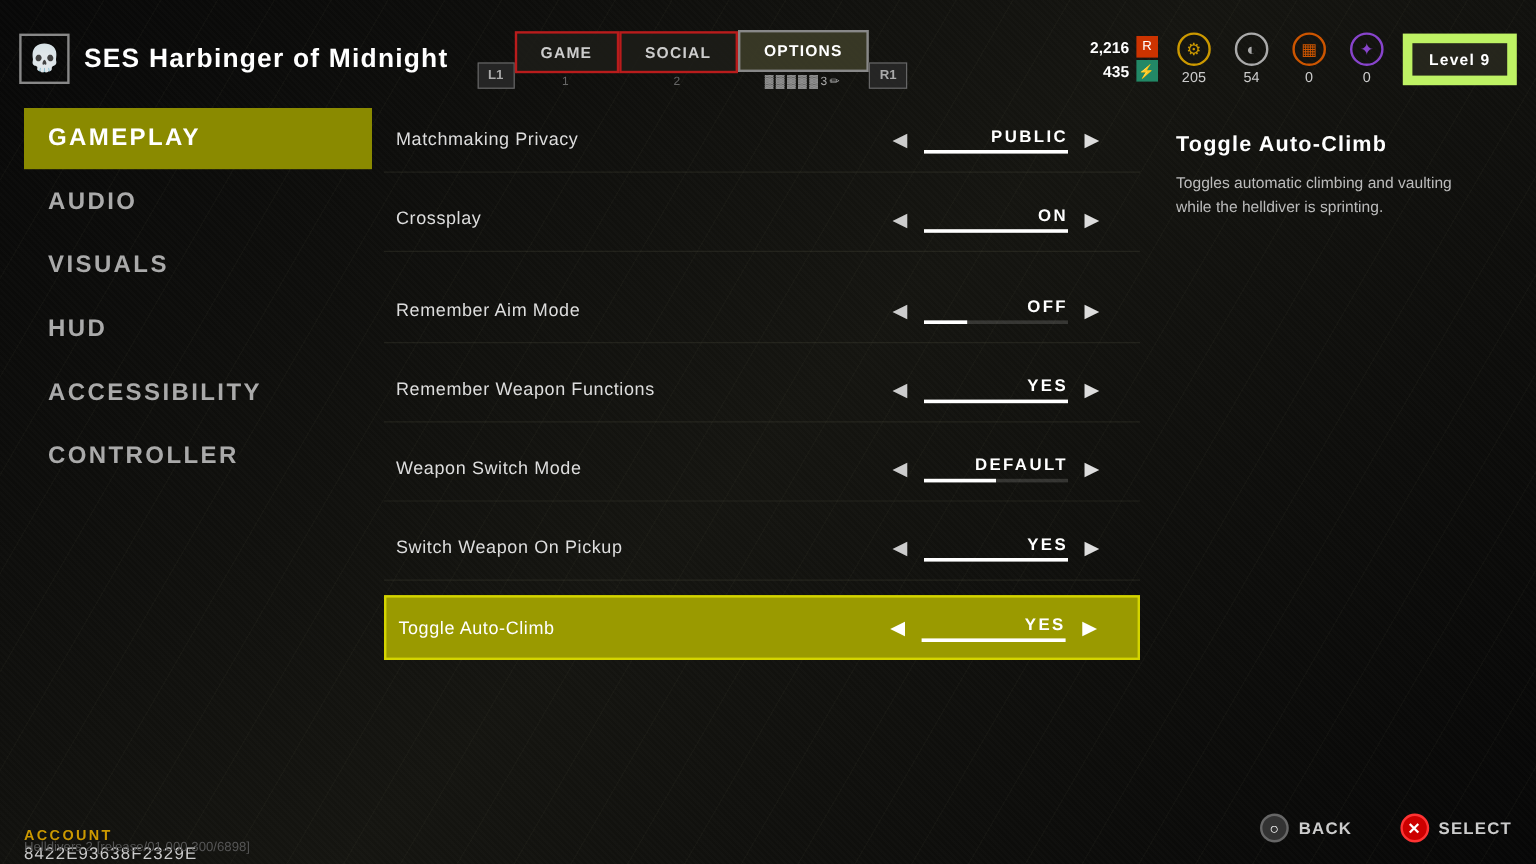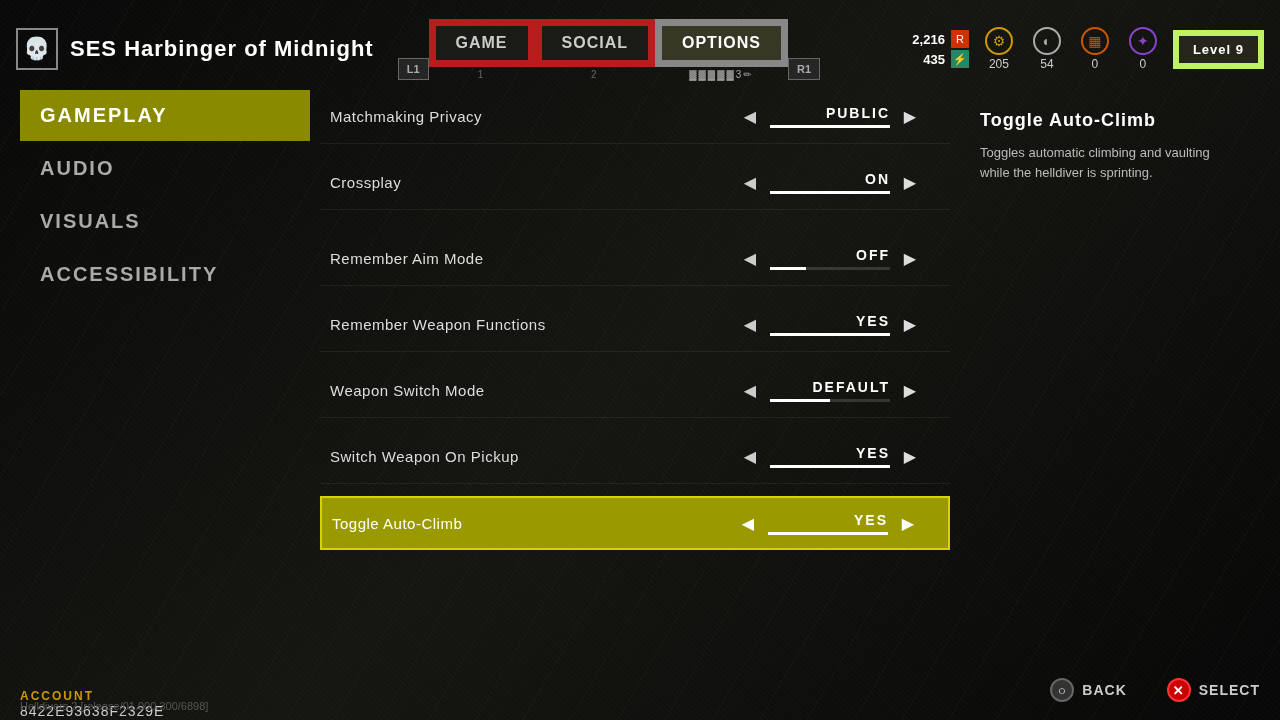--- a/index.html
+++ b/index.html
@@ -100,24 +100,24 @@
 
     .tab-item {
       display: flex;
       flex-direction: column;
       align-items: center;
       position: relative;
     }
 
     .tab-btn {
       background: rgba(30,30,25,0.8);
-      border: 7px solid #b91c1c;
+      border: 2px solid #b91c1c;
       color: #ccc;
       padding: 8px 20px;
-      font-size: 16px;
+      font-size: 13px;
       font-weight: bold;
       letter-spacing: 1px;
       cursor: pointer;
       text-transform: uppercase;
     }
 
     .tab-btn.active {
       background: rgba(60,60,40,0.9);
       border-color: #888;
       color: #fff;
@@ -206,21 +206,21 @@
     .icon-circle.orange { border-color: #cc5500; color: #cc5500; }
     .icon-circle.purple { border-color: #8844cc; color: #8844cc; }
 
     .icon-val {
       font-size: 12px;
       color: #ccc;
     }
 
     .level-badge {
       background: rgba(40,40,30,0.9);
-      border: 6px solid #bef264;
+      border: 8px solid #bef264;
       padding: 6px 14px;
       font-size: 13px;
       font-weight: bold;
       letter-spacing: 1px;
       color: #fff;
     }
 
     
     .content-area {
       display: flex;
@@ -519,21 +519,23 @@
       <div class="level-badge">Level 9</div>
     </div>
   </div>
 
   <div class="content-area">
 
     <div class="sidebar">
       <div class="sidebar-item active">GAMEPLAY</div>
       <div class="sidebar-item">AUDIO</div>
       <div class="sidebar-item">VISUALS</div>
+      <div class="sidebar-item">HUD</div>
       <div class="sidebar-item">ACCESSIBILITY</div>
+      <div class="sidebar-item">CONTROLLER</div>
     </div>
 
     <div class="settings-panel">
 
       <div class="setting-row">
         <span class="setting-label">Matchmaking Privacy</span>
         <div class="setting-control">
           <button class="arrow-btn">◀</button>
           <div class="value-display">
             <span class="value-text">PUBLIC</span>

